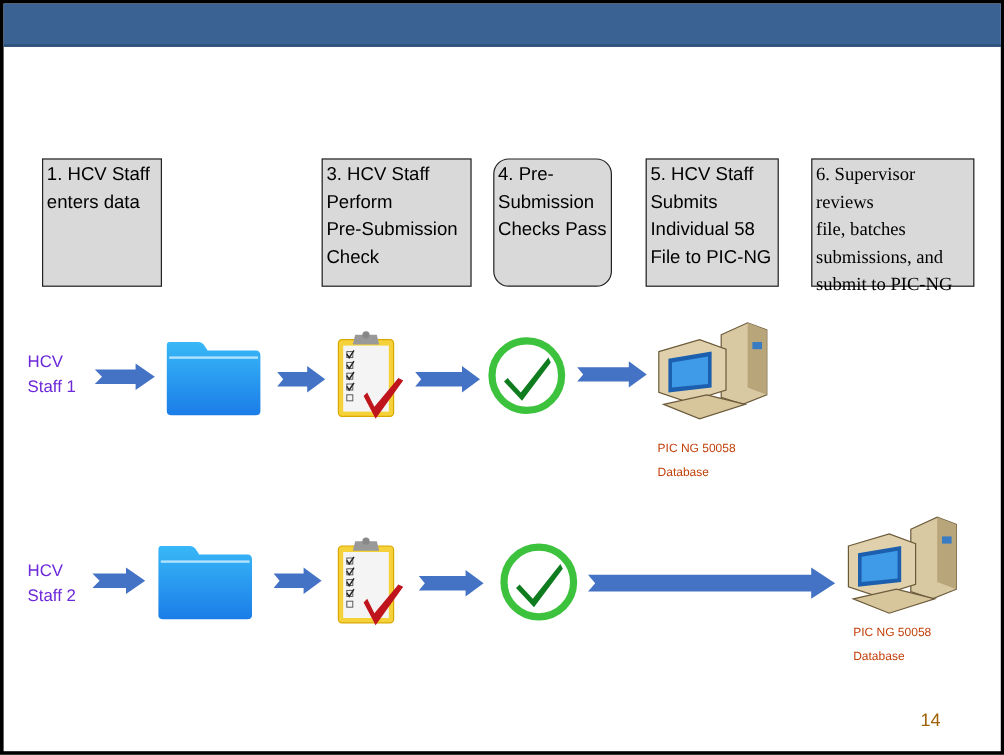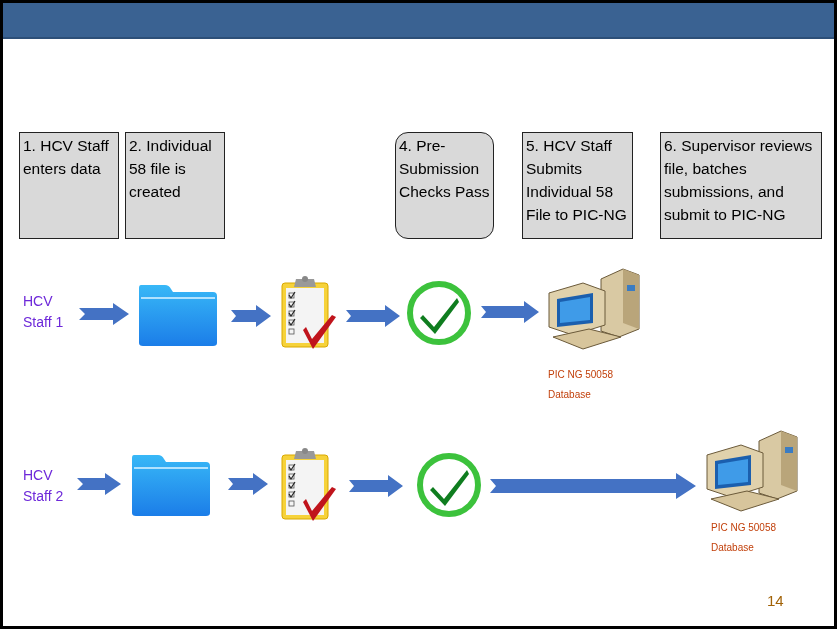--- a/index.html
+++ b/index.html
@@ -1,44 +1,45 @@
 <!DOCTYPE html>
 <html><head>
   <meta charset="utf-8">
   <style>
     html, body { margin: 0; padding: 0; }
     body { width: 837px; height: 629px; background: #fff; font-family: "Liberation Sans", sans-serif; overflow: hidden; }
     .slide { position: absolute; left: 0; top: 0; width: 831px; height: 623px; border: 3px solid #000; background: #fff; }
     .topbar { position: absolute; left: 0; top: 0; width: 100%; height: 34px; background: #3a6292; border-bottom: 2px solid #2d4f78; }
     .title { position: absolute; left: 0; top: 55px; width: 100%; text-align: center; font-size: 33px; font-weight: bold; color: #000; letter-spacing: -0.5px; }
-    .step { position: absolute; background: #d9d9d9; border: 1px solid #222; font-size: 15.5px; line-height: 23px; padding: 1px 3px; box-sizing: border-box; color: #000; white-space: pre-line; }
+    .step { position: absolute; background: #d9d9d9; border: 1px solid #222; font-size: 15.5px; line-height: 23px; padding: 1px 3px; box-sizing: border-box; color: #000; white-space: pre-line; margin-left: 16px; }
     .label { position: absolute; font-size: 14px; line-height: 21px; color: #6d28d9; white-space: pre-line; }
     .dblabel { position: absolute; font-size: 10px; line-height: 20px; text-align: left; color: #c2410c; white-space: pre-line; }
     .pagenum { position: absolute; font-size: 15px; color: #a16207; }
     svg.icon { position: absolute; overflow: visible; }
   </style>
 </head>
 <body>
 
 <div class="slide">
   <div class="topbar"></div>
 
   <div class="step" style="left:16px;top:129px;width:100px;height:107px;">1. HCV Staff
 enters data</div>
-  <div class="step" style="left:122px;top:129px;width:100px;height:107px;">2. Individual
-58 file is
-created</div>
+  <div class="step" style="left:249px;top:129px;width:125px;height:107px;">3. HCV Staff
+Perform
+Pre-Submission
+Check</div>
   <div class="step" style="left:392px;top:129px;width:99px;height:107px;border-radius:13px;">4. Pre-
 Submission
 Checks Pass</div>
   <div class="step" style="left:519px;top:129px;width:111px;height:107px;">5. HCV Staff
 Submits
 Individual 58
 File to PIC-NG</div>
-  <div class="step" style="left:657px;top:129px;width:162px;height:107px;">6. Supervisor reviews
+  <div class="step" style="left:657px;top:129px;width:136px;height:107px;font-family:Liberation Serif, serif;">6. Supervisor reviews
 file, batches
 submissions, and
 submit to PIC-NG</div>
 
   <div class="label" style="left:20px;top:288px;">HCV
 Staff 1</div>
   <svg class="icon" style="left:76px;top:300px;" width="50" height="22" viewBox="0 0 50 22">
       <path d="M0,5 L34,5 L34,0 L50,11 L34,22 L34,17 L0,17 L6,11 Z" fill="#4472c4"></path>
     </svg>
 

